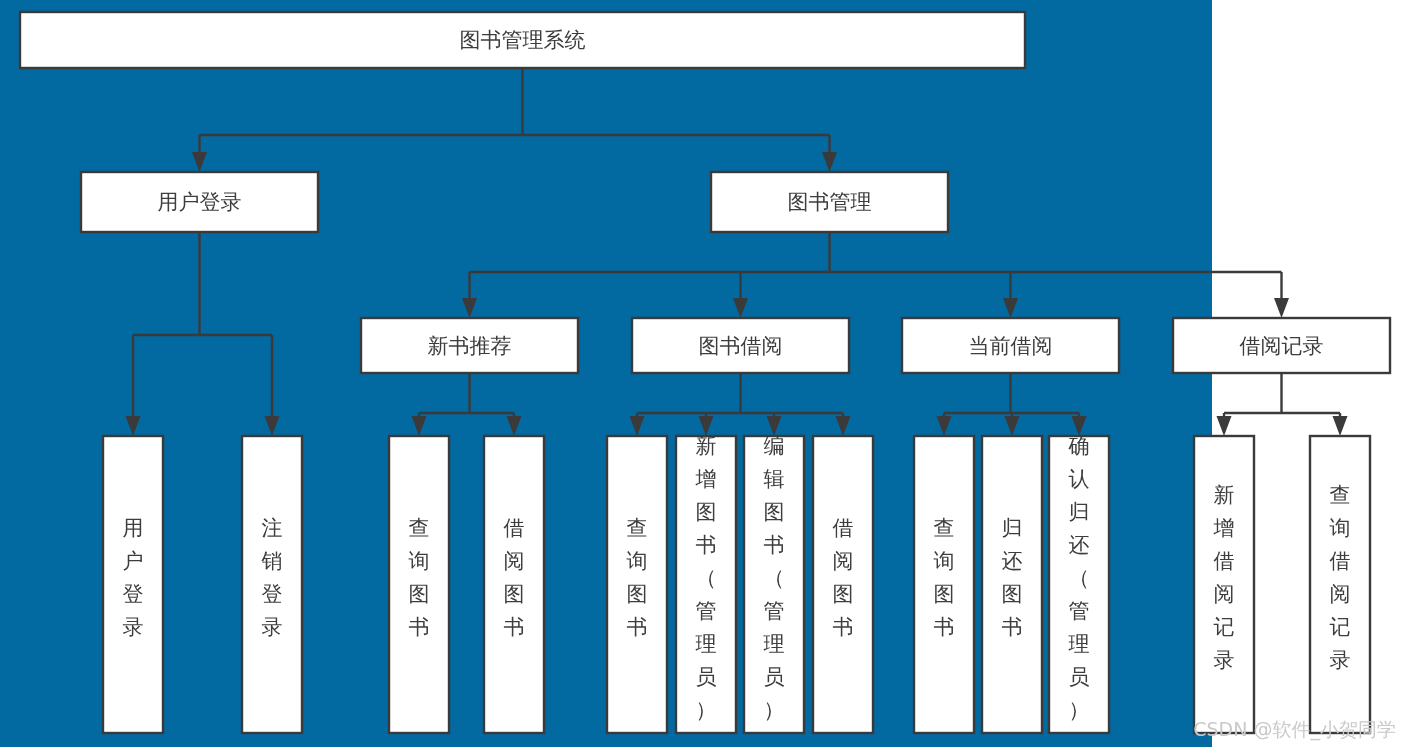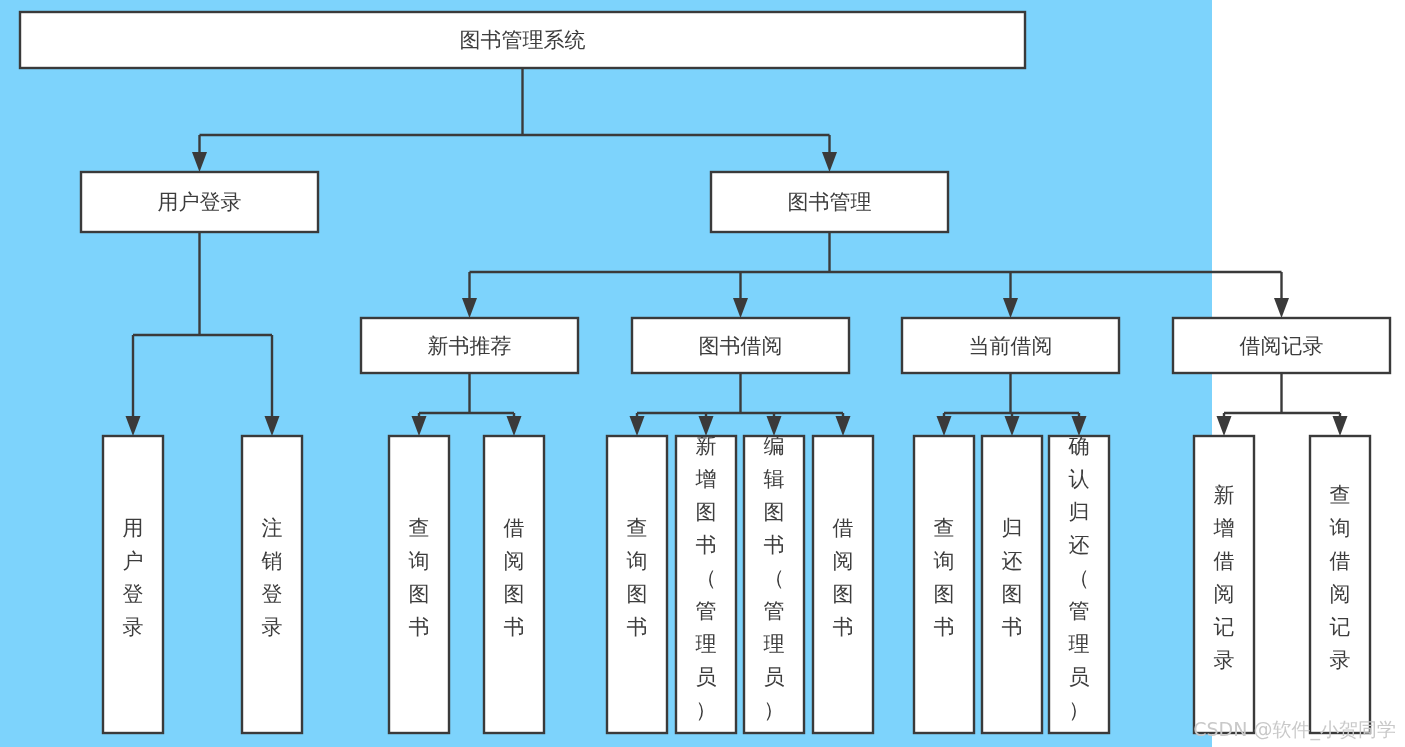--- a/index.html
+++ b/index.html
@@ -10,21 +10,21 @@
   body {
     width: 1405px;
     height: 747px;
     font-family: "DejaVu Sans", "Liberation Sans", sans-serif;
     overflow: hidden;
   }
   #diagram-root {
     position: relative;
     width: 1212px;
     height: 747px;
-    background: #7dd3fc;
+    background: #0369a1;
   }
   svg.diagram-svg {
     position: absolute;
     left: 0;
     top: 0;
     width: 1405px;
     height: 747px;
     display: block;
   }
   .node-box {

